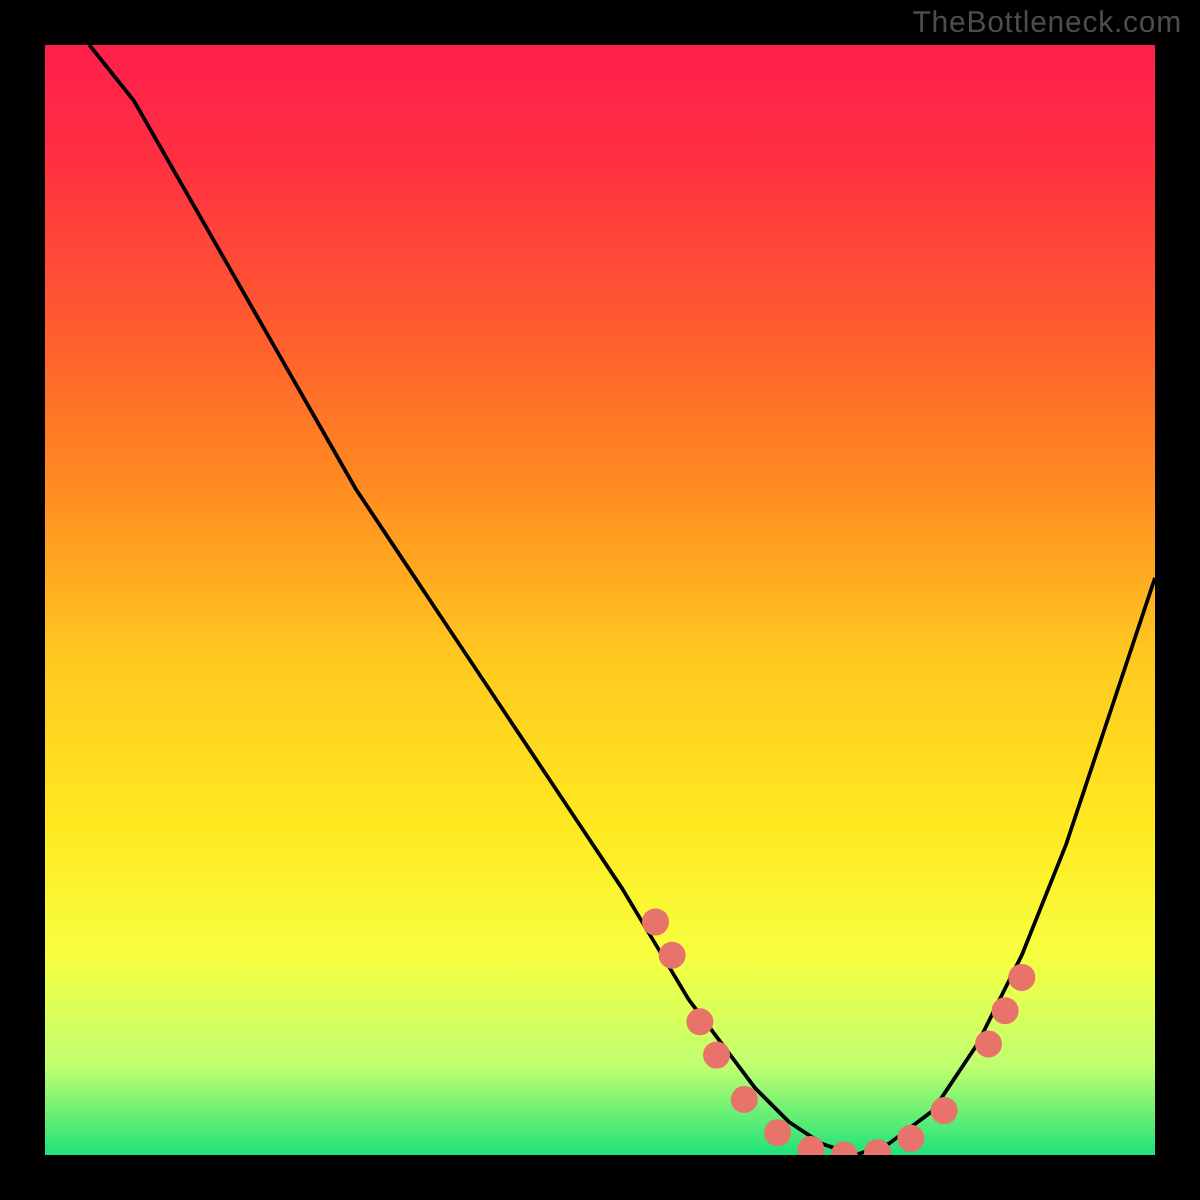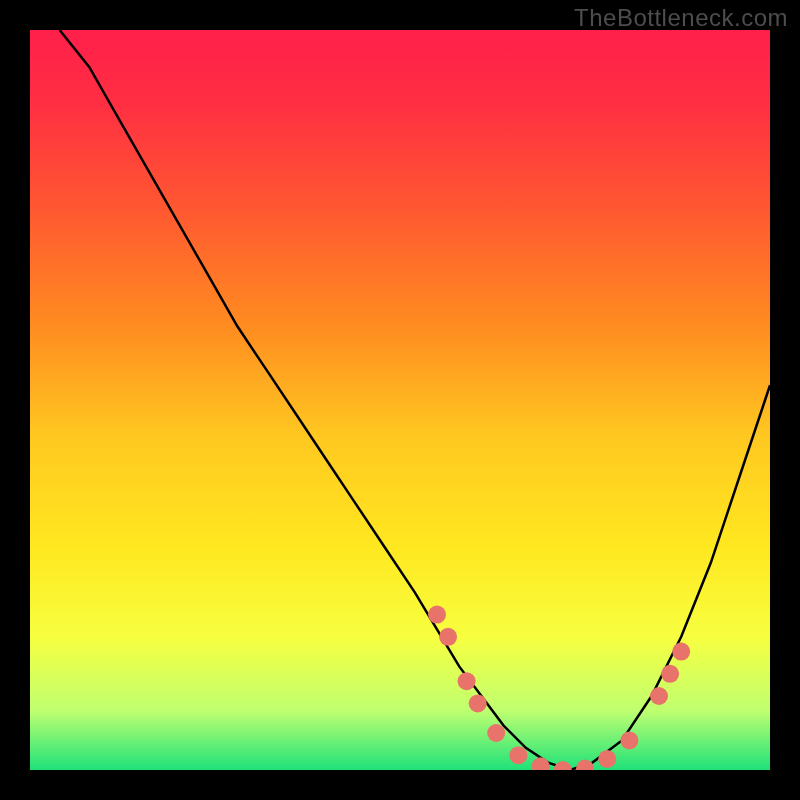--- a/index.html
+++ b/index.html
@@ -17,21 +17,21 @@
     top: 0;
     width: 800px;
     height: 800px;
     box-sizing: border-box;
   }
   .watermark {
     position: absolute;
     top: 4px;
     right: 12px;
     color: #4d4d4d;
-    font-size: 24px;
+    font-size: 20px;
     font-weight: 500;
     letter-spacing: 0.5px;
     user-select: none;
   }
   .plot-area {
     position: absolute;
     left: 30px;
     top: 30px;
     width: 740px;
     height: 740px;

